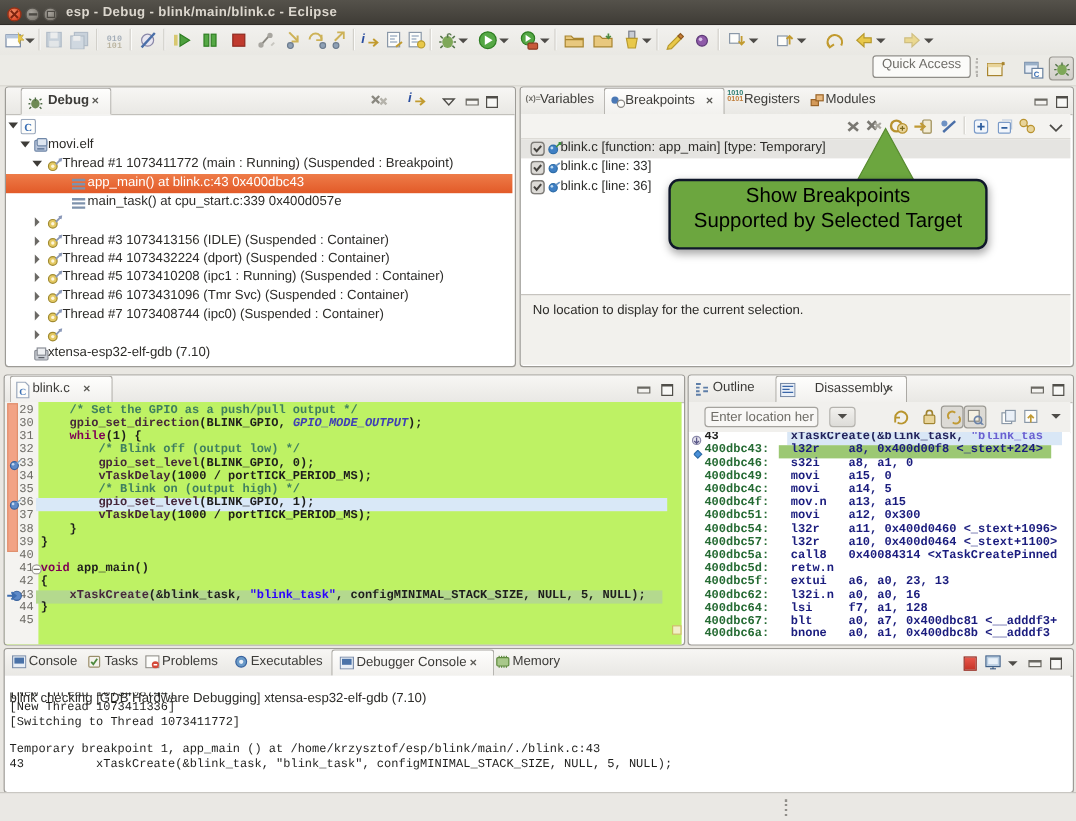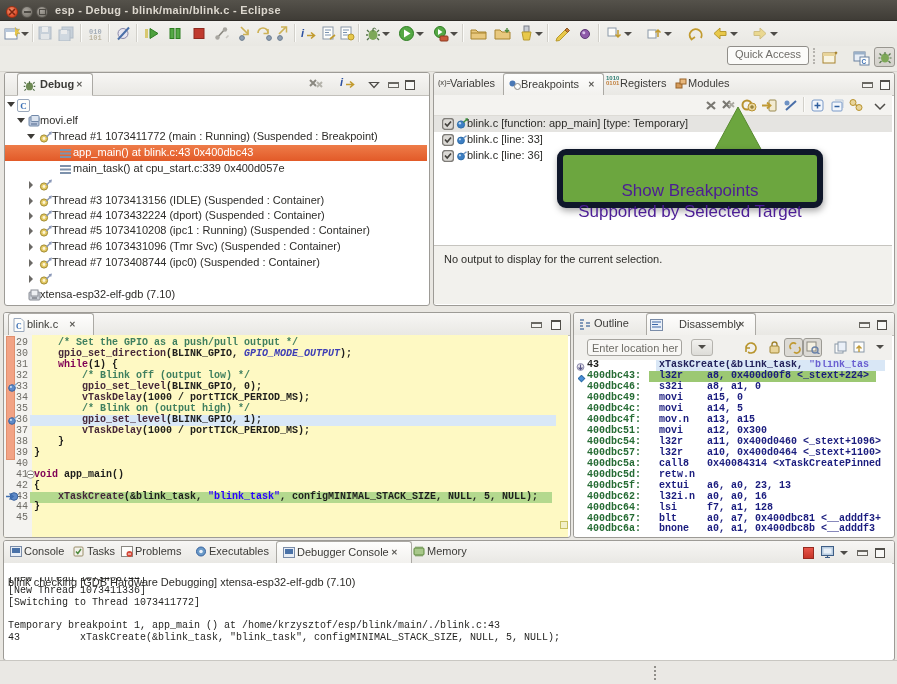--- a/index.html
+++ b/index.html
@@ -404,36 +404,36 @@
         <path d="M3 5.5 L5.2 8 L9 3.5" stroke="#44423E" stroke-width="1.7" fill="none"></path>
       </svg>
   <svg class="abs" style="left:22px;top:35px" width="12" height="11">
         <circle cx="5" cy="5.5" r="3.4" fill="#3E7FC4" stroke="#2E6DA8"></circle>
         <circle cx="3.9" cy="4.3" r="1.1" fill="#BCD9F2"></circle>
         <path d="M7.2 3.2 L10.5 0.8" stroke="#6A94C4" stroke-width="1.4"></path>
       </svg>
   <div class="row" style="left:33px;top:33px">blink.c [line: 36]</div>
  </div>
  <div class="abs" style="left:0;top:172px;width:458px;height:58px;background:#F2F1ED;border-top:1px solid #C6C4BF"></div>
- <div class="abs" style="left:10px;top:180px;font-size:11px;color:#2D2C29">No output to display for the current selection.</div>
+ <div class="abs" style="left:10px;top:180px;font-size:11px;color:#2D2C29">No location to display for the current selection.</div>
 </div>
 <div class="panel" id="edPanel" style="left:3px;top:312px;width:566px;height:224px">
  <div class="tabrow"></div>
  <div class="tab active" style="left:4px;width:84px">
    <svg class="abs" style="left:4px;top:4px" width="12" height="14">
         <path d="M1 .5 h7 l3 3 v10 h-10 z" fill="#FDFDFB" stroke="#9AA8BC"></path>
         <text x="6" y="11" font-size="8" font-weight="bold" fill="#3A6FB5" text-anchor="middle" font-family="Liberation Serif">C</text>
       </svg>
    <span class="tabtxt" style="left:18px">blink.c</span>
       <span class="xx abs" style="left:60px;top:6px">✕</span>
  </div>
  <div class="mm" style="left:527px;top:9px"></div>
  <div class="sq" style="left:547px;top:7px"></div>
 
- <div class="abs" style="left:0;top:22px;width:564px;height:213px;background:#fef9c3">
+ <div class="abs" style="left:0;top:22px;width:564px;height:213px;background:#bef264">
   <div class="abs" style="left:0;top:0;width:28px;height:202px;background:#F4F3F0"></div>
   <div class="abs" style="left:2px;top:1px;width:9px;height:124px;background:#F2A385;border:1px solid #E0906E;box-sizing:border-box"></div>
 
   <div class="abs" style="left:26px;top:80.1px;width:526px;height:10.95px;background:#D9E8F7"></div>
   <div class="abs" style="left:26px;top:156.8px;width:522px;height:10.95px;background:#B4D98E"></div>
   <pre class="mono abs" style="left:10px;top:3.2px;margin:0;font-size:10px;line-height:10.95px;color:#6E6C66;text-align:right;width:14px">29
 30
 31
 32
 33
@@ -631,13 +631,13 @@
   <div class="abs" style="left:0;top:0;width:888px;height:14px;background:#fff"></div>
   <div class="abs" style="left:4px;top:13px;font-size:11px;color:#2D2C29;white-space:nowrap;font-family:Liberation Sans, sans-serif">blink checking [GDB Hardware Debugging] xtensa-esp32-elf-gdb (7.10)</div>
  </div>
 </div>
 <div class="abs" id="statusbar" style="left:0;top:660px;width:897px;height:23px;background:#EAE8E4;border-top:1px solid #C9C7C2"></div>
 <div class="abs" style="left:654px;top:666px;width:2px;height:14px;background-image:repeating-linear-gradient(#908E89 0 2px,transparent 2px 4px)"></div>
 
 <svg class="abs" style="left:700px;top:103px" width="90" height="50">
     <polygon points="14,48 38,4 62,48" fill="#6CA63F" stroke="#588A30" stroke-width="1"></polygon>
   </svg>
-<div class="abs" id="tooltip" style="left:557px;top:149px;width:266px;height:59px;background:#6CA63F;border:6px solid #0f172a;border-radius:9px;box-shadow:1px 3px 7px rgba(0,0,0,0.35);color:#4c1d95;font-size:17px;text-align:center;line-height:21px;padding-top:25px;box-sizing:border-box">Show Breakpoints<br>Supported by Selected Target</div>
+<div class="abs" id="tooltip" style="left:557px;top:149px;width:266px;height:59px;background:#6CA63F;border:2px solid #0f172a;border-radius:9px;box-shadow:1px 3px 7px rgba(0,0,0,0.35);color:#000000;font-size:17px;text-align:center;line-height:21px;padding-top:1px;box-sizing:border-box">Show Breakpoints<br>Supported by Selected Target</div>
 
 </body></html>

